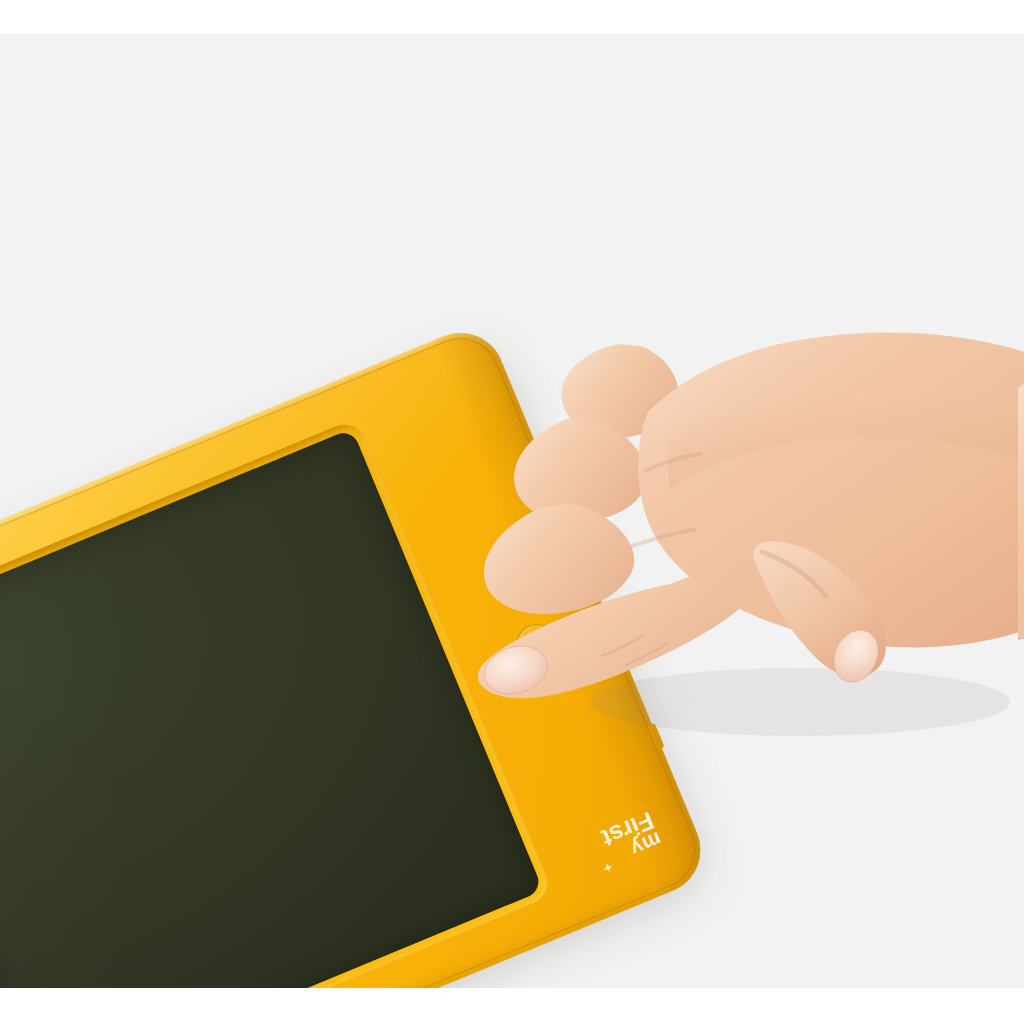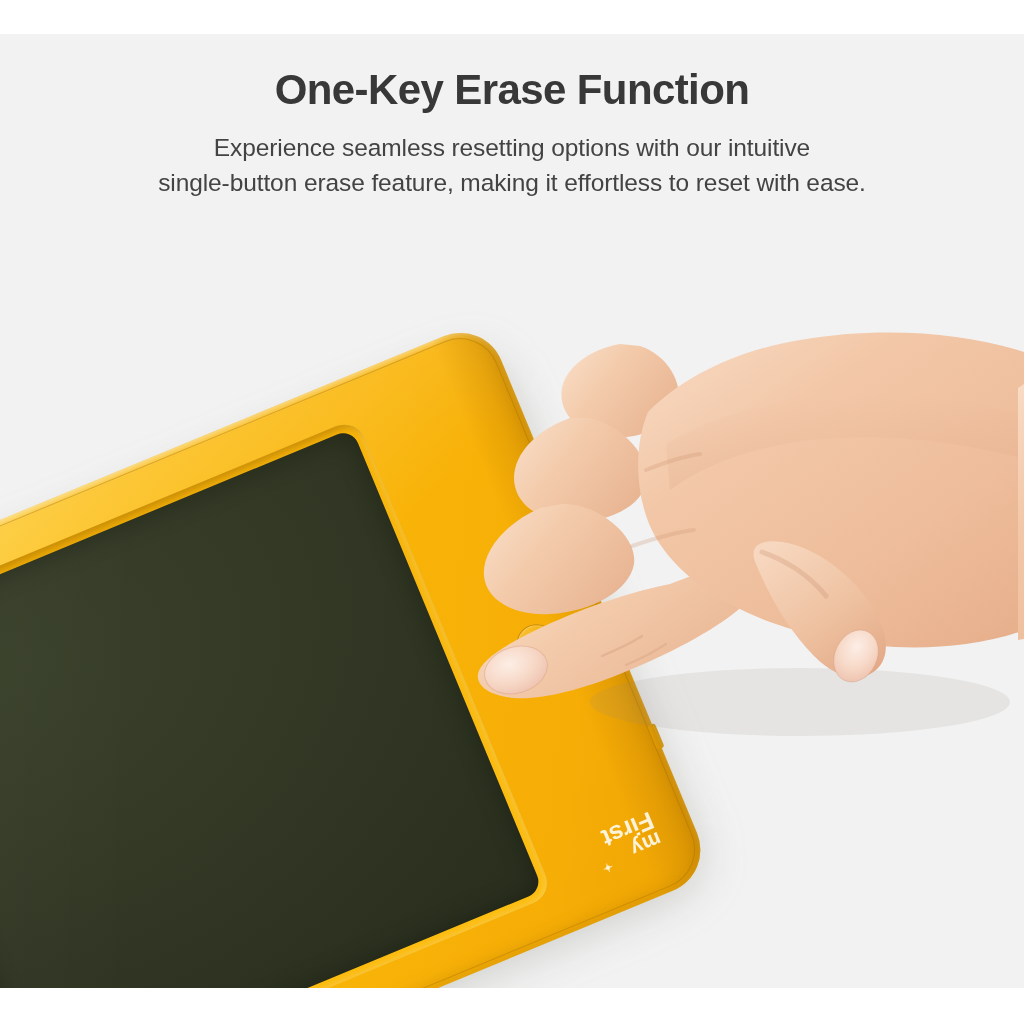--- a/index.html
+++ b/index.html
@@ -349,24 +349,17 @@
 
         <path d="M292 268 C316 276 340 292 356 312" fill="none" stroke="rgba(203,146,112,0.30)" stroke-width="5" stroke-linecap="round"></path>
 
         <path d="M176 186 C196 178 214 172 230 170" fill="none" stroke="rgba(203,146,112,0.28)" stroke-width="4" stroke-linecap="round"></path>
         <path d="M162 262 C186 254 206 248 224 246" fill="none" stroke="rgba(203,146,112,0.26)" stroke-width="4" stroke-linecap="round"></path>
       </svg>
     </div>
 
   </div>
 
-  <div class="headline-block">
-    <div class="headline">One-Key Erase Function</div>
-    <div class="subhead">
-      <span>Experience seamless resetting options with our intuitive</span>
-      <span>single-button erase feature, making it effortless to reset with ease.</span>
-    </div>
-  </div>
 
   <div class="top-band"></div>
   <div class="bottom-band"></div>
 
 </div>
 
 </body></html>

